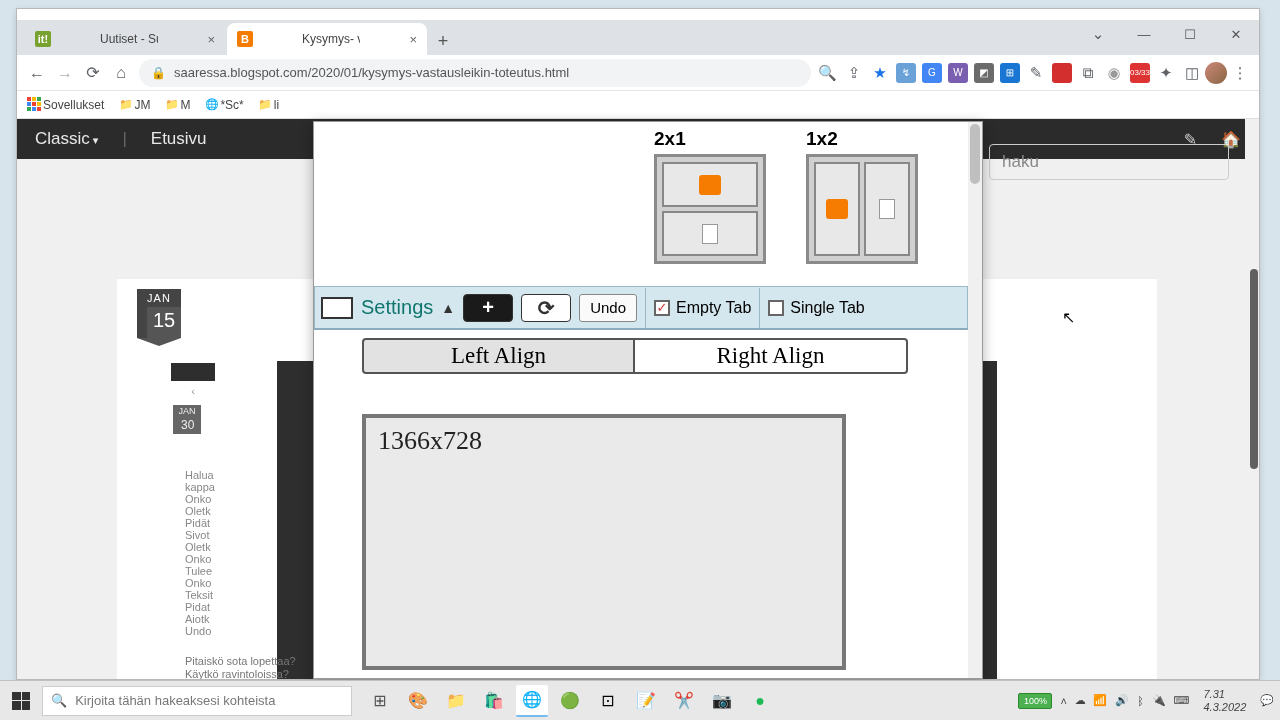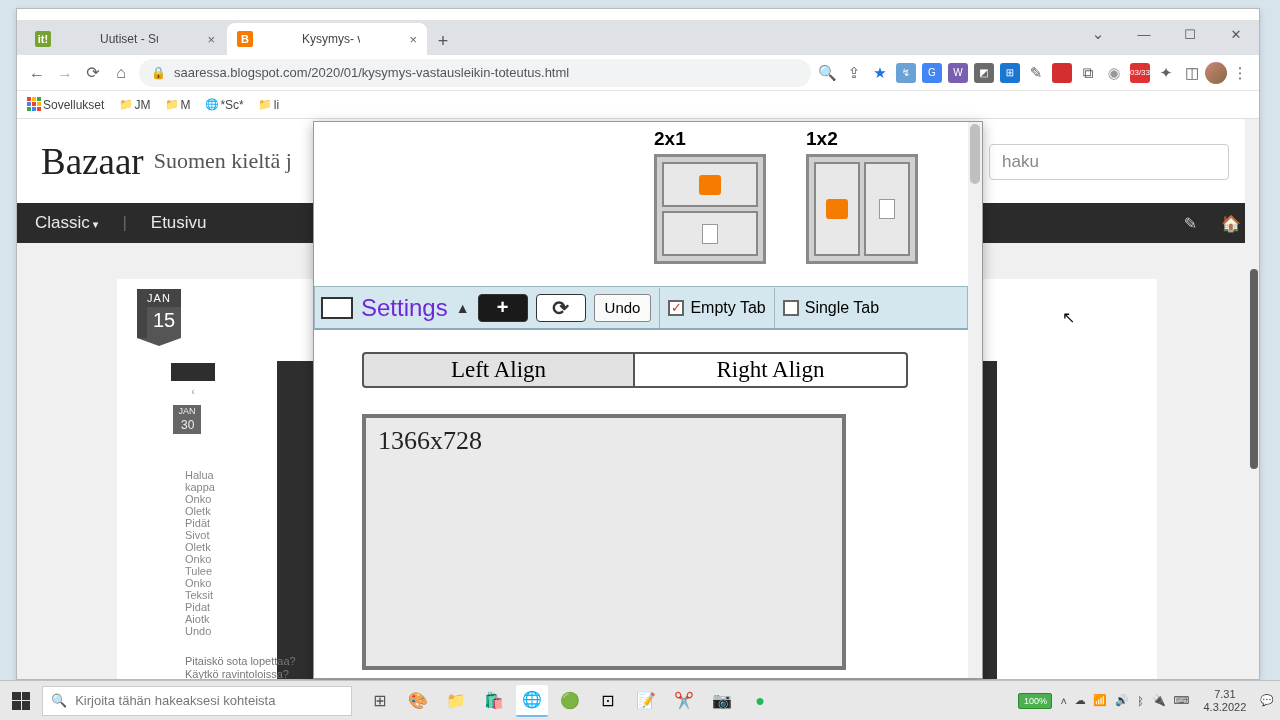--- a/index.html
+++ b/index.html
@@ -75,47 +75,47 @@
 .layouts { position:absolute; left:340px; top:6px; display:flex; gap:40px; }
 .layout-lbl { font-size:19px; font-weight:bold; margin-bottom:4px; }
 .layout-box { width:112px; height:110px; border:3px solid #8a8a8a; background:#d0d0d0; padding:5px; display:flex; gap:4px; }
 .layout-box.v { flex-direction:column; }
 .sub { flex:1; border:2px solid #888; background:#e8e8e8; display:flex; align-items:center; justify-content:center; }
 .sub .blog { width:22px; height:20px; background:#f57c00; border-radius:3px; }
 .sub .doc { width:16px; height:20px; background:#fff; border:1px solid #999; position:relative; }
 
 .toolbar { position:absolute; left:0; top:164px; width:654px; height:44px; background:#d5e7ee; border:1px solid #9cb8c4; border-bottom:2px solid #8baabb; display:flex; align-items:center; padding:0 6px; gap:8px; }
 .tb-ico { width:32px; height:22px; border:2px solid #333; background:#fff; }
-.tb-txt { font-size:24px; color:#6d28d9; }
+.tb-txt { font-size:20px; color:#0f766e; }
 .tb-caret { font-size:14px; color:#333; }
 .tb-btn { height:28px; border:1px solid #333; background:#1a1a1a; color:#fff; width:50px; display:flex; align-items:center; justify-content:center; border-radius:4px; font-size:20px; font-weight:bold; }
 .tb-btn.light { background:#fff; color:#333; }
 .tb-undo { height:28px; padding:0 10px; border:1px solid #888; background:#fafafa; border-radius:3px; font-size:15px; }
 .tb-sep { width:1px; height:40px; background:#9cb8c4; }
 .chk { display:flex; align-items:center; gap:6px; font-size:16px; }
 .chkbox { width:16px; height:16px; border:2px solid #666; background:#fff; display:flex; align-items:center; justify-content:center; font-size:13px; color:#c33; }
 
-.align-row { position:absolute; left:48px; top:230px; display:flex;align-items:center; }
+.align-row { position:absolute; left:48px; top:216px; display:flex;align-items:center; }
 .align-btn { width:273px; height:36px; border:2px solid #555; background:#eee; display:flex; align-items:center; justify-content:center; font-size:23px; font-family:Georgia,serif; }
 .align-btn:first-child { border-radius:4px 0 0 4px; background:#e2e2e2; }
 .align-btn:last-child { border-radius:0 4px 4px 0; border-left:none; background:#fff; }
 
 .resbox { position:absolute; left:48px; top:292px; width:484px; height:256px; border:4px solid #777; background:#eaeaea; padding:8px 12px; font-size:26px; font-family:Georgia,serif; color:#222; }
 
 
 .taskbar { position:absolute; left:0; bottom:0; width:1280px; height:40px; background:#e8e8e8; border-top:1px solid #c0c0c0; display:flex; align-items:center; }
 .start { width:42px; height:40px; display:flex; align-items:center; justify-content:center; }
 .winlogo { width:18px; height:18px; display:grid; grid-template-columns:1fr 1fr; grid-template-rows:1fr 1fr; gap:1px; }
 .winlogo span { background:#333; }
 .tsearch { width:310px; height:30px; background:#fff; border:1px solid #ccc; display:flex; align-items:center; padding:0 8px; font-size:13px; color:#777; gap:8px; }
 .ticons { display:flex; gap:6px; margin-left:12px; }
 .ticon { width:32px; height:32px; border-radius:2px; display:flex; align-items:center; justify-content:center; font-size:16px; }
 .tray { margin-left:auto; display:flex; align-items:center; gap:8px; padding:0 6px; font-size:11px; color:#444; }
 .battery { width:34px; height:16px; border:1px solid #2a8a2a; background:#4caf50; color:#fff; font-size:9px; display:flex; align-items:center; justify-content:center; border-radius:2px; }
-.clock { text-align:center; line-height:13px; margin:0 6px; }
+.clock { text-align:left; line-height:13px; margin:0 6px;font-style:italic; }
 
 .cursor { position:absolute; left:1062px; top:308px; font-size:16px; color:#000; pointer-events:none; }
 </style>
 </head>
 <body>
 
 <div class="browser">
   <div class="window-controls">
     <div class="chev">⌄</div>
     <div>—</div>
@@ -193,24 +193,20 @@
         <span class="ficon" style="color:#888">🌐</span>
         <span>*Sc*</span>
       </div>
     <div class="bm">
         <span class="ficon" style="color:#f4b400">📁</span>
         <span>li</span>
       </div>
   </div>
 
   <div class="viewport">
-    <div class="page-head">
-      <span class="brand">Bazaar</span>
-      <span class="tagline">Suomen kieltä j</span>
-    </div>
     <div class="searchbox">haku</div>
     <div class="menubar">
       <span class="drop">Classic</span>
       <span style="color:#666">|</span>
       <span>Etusivu</span>
       <span class="spacer"></span>
       <span class="ricon">✎</span>
       <span class="ricon">🏠</span>
     </div>
 

